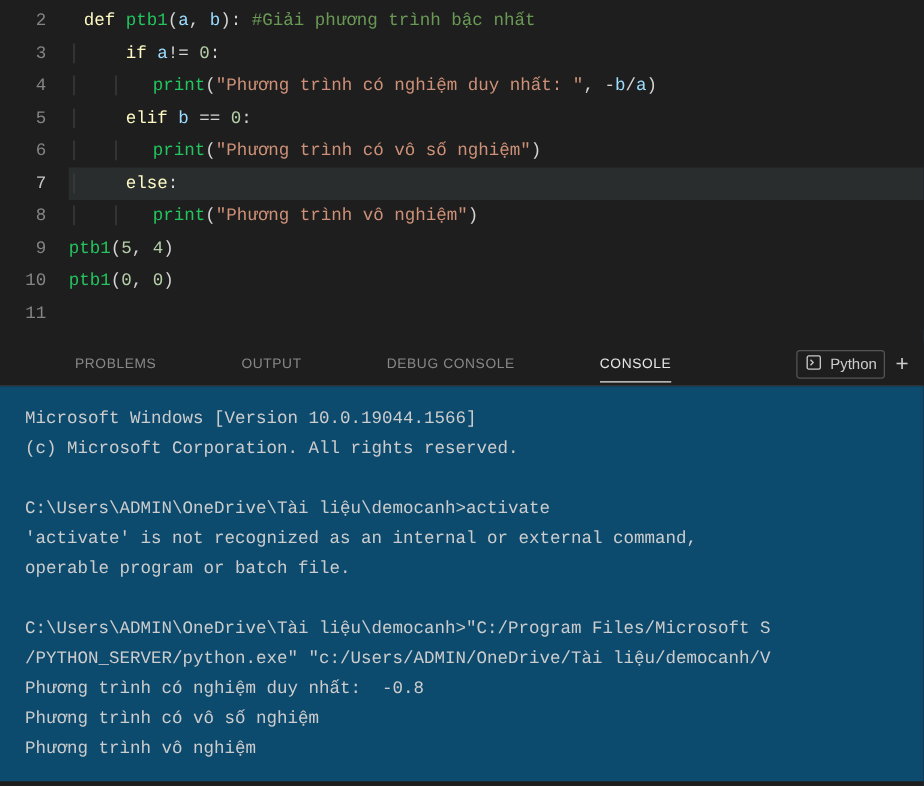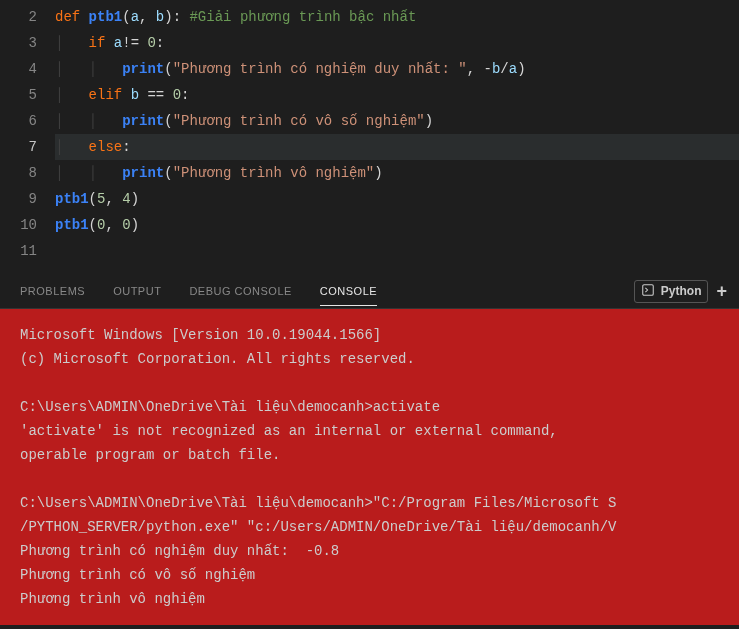--- a/index.html
+++ b/index.html
@@ -22,22 +22,22 @@
     text-align: right;
     color: #858585;
     user-select: none;
     padding-right: 18px;
   }
   .gutter div { line-height: 26px; height: 26px; }
   .gutter .active { color: #c6c6c6; }
   .code { flex: 1; }
   .code .line { line-height: 26px; height: 26px; white-space: pre; }
   .code .line.hl { background: #2a2d2e; }
-  .k { color: #f97316; }      
-  .fn { color: #3b82f6; font-weight: bold; }     
+  .k { color: #fef9c3; margin-left: 12px; }      
+  .fn { color: #22c55e; }     
   .pr { color: #9cdcfe; }     
   .s { color: #ce9178; }      
   .n { color: #b5cea8; }      
   .c { color: #6a9955; margin-top: 20px; }      
   .p { color: #d4d4d4; }      
   .guide { color: #404040; }
 
   .panel-tabs {
     display: flex;
     align-items: center;
@@ -48,52 +48,52 @@
     background: #1e1e1e;
     font-family: -apple-system, "Segoe UI", sans-serif;
     font-size: 11px;
   }
   .panel-tabs .tab {
     color: #888;
     margin-right: 28px;
     padding: 8px 0;
     letter-spacing: 0.5px;
     cursor: pointer;
+    margin-left: 40px;
   }
   .panel-tabs .tab.active {
     color: #e7e7e7;
     border-bottom: 1px solid #e7e7e7;
   }
   .panel-tabs .spacer { flex: 1; }
   .panel-tabs .right {
     display: flex;
     align-items: center;
     color: #ccc;
     font-size: 12px;
-    font-weight: bold;
   }
   .panel-tabs .right .lang {
     border: 1px solid #555;
     border-radius: 3px;
     padding: 2px 6px;
     display: flex;
     align-items: center;
     gap: 6px;
     margin-right: 6px;
   }
   .panel-tabs .right .plus {
     font-size: 18px;
     color: #ccc;
     padding: 0 2px;
     line-height: 1;
   }
 
   .terminal {
     padding: 14px 20px;
-    background: #b91c1c;
+    background: #0c4a6e;
     color: #cccccc;
     font-family: Consolas, 'Courier New', monospace;
     font-size: 14px;
     line-height: 24px;
     white-space: pre-wrap;
   }
   .terminal .blank { height: 24px; }
 </style>
 </head>
 <body>

